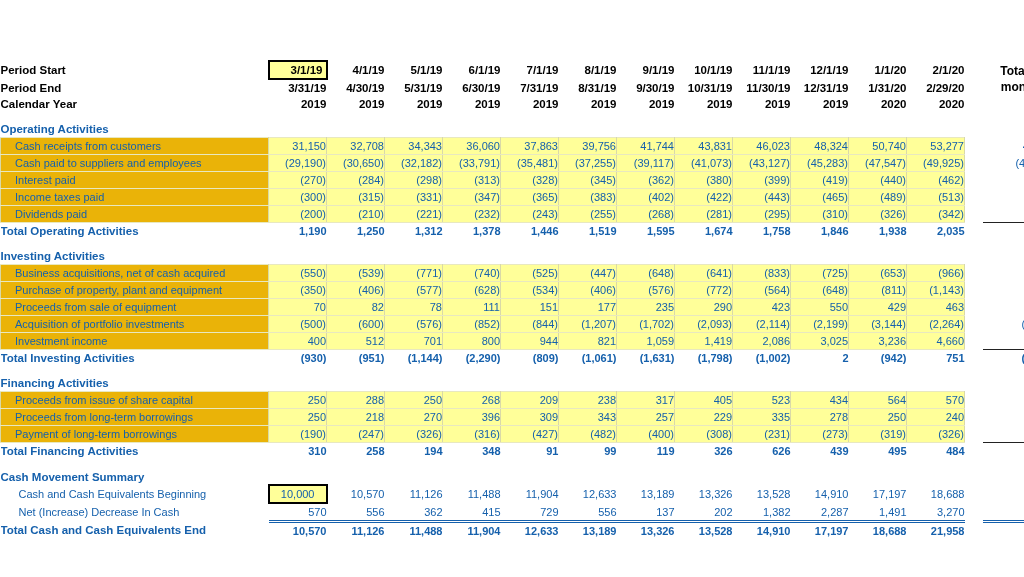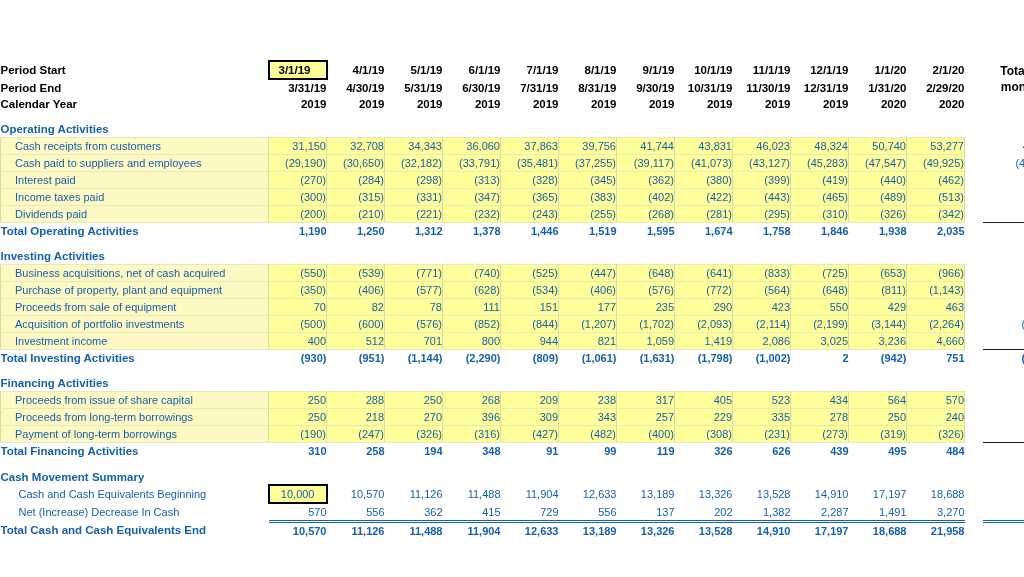--- a/index.html
+++ b/index.html
@@ -53,21 +53,21 @@
     font-size: 11.5px;
   }
   td.sec-lbl {
     font-weight: bold;
     color: #1560ac;
     padding-left: 2px;
     font-size: 11.5px;
   }
   td.item-lbl {
     color: #1560ac;
-    background: #fef9c3;
+    background: #eab308;
     padding-left: 6px;
     border-left: 1px solid #d9d9a8;
     border-right: 1px solid #d9d9a8;
     border-top: 1px solid #e8e8c0;
     border-bottom: 1px solid #e8e8c0;
     text-indent: 14px;
   }
   td.total-lbl {
     font-weight: bold;
     color: #1560ac;
@@ -85,21 +85,21 @@
   td.hdr-num {
     font-weight: bold;
     color: #000000;
     text-align: right;
     padding-right: 5px;
     font-size: 11.5px;
   }
   td.hdr-num.hl {
     background: #ffff99;
     border: 2px solid #000000;
-    padding-right: 15px;
+    padding-right: 3px;
   }
   td.hdr-tot {
     font-weight: bold;
     color: #000000;
     text-align: center;
     font-size: 12px;
   }
 
   
   td.num {

